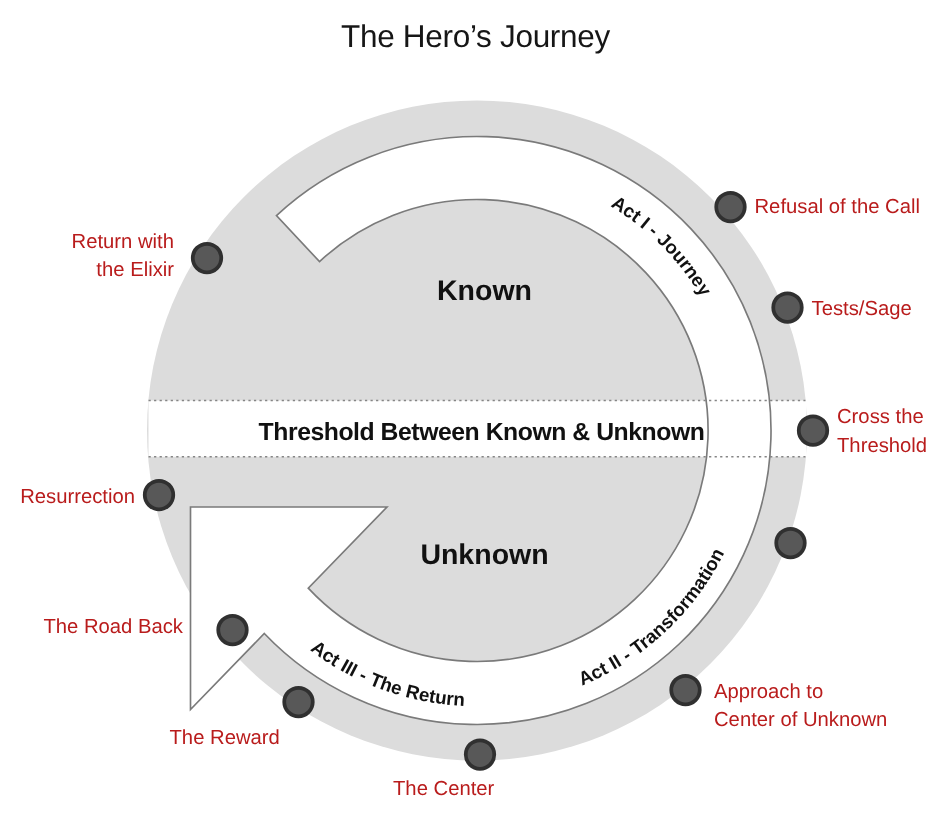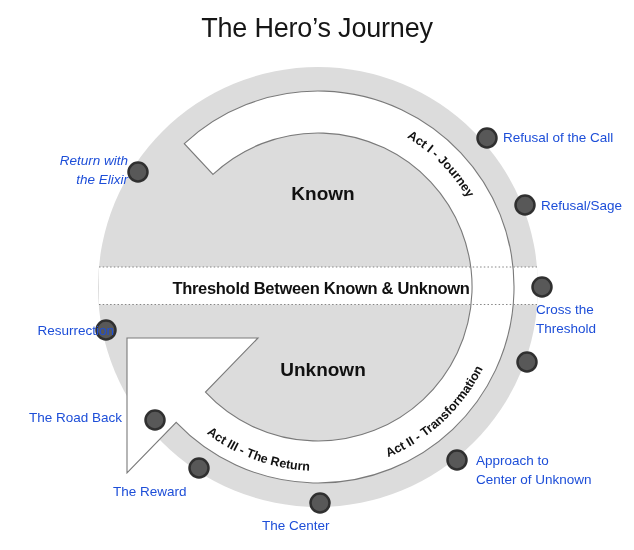--- a/index.html
+++ b/index.html
@@ -10,21 +10,21 @@
     overflow: hidden;
     font-family: "Liberation Sans", sans-serif;
     background: #ffffff;
   }
   #title {
     position: absolute;
     top: 13px;
     left: 0;
     width: 634px;
     text-align: center;
-    font-size: 27px;
+    font-size: 21px;
     letter-spacing: -0.2px;
     color: #161616;
   }
   #diagram-svg { position: absolute; left: 0; top: 0; }
   .zone-label {
     font-family: "Liberation Sans", sans-serif;
     font-weight: bold;
     font-size: 19px;
     fill: #111111;
   }
@@ -38,21 +38,21 @@
   .act-label {
     font-family: "Liberation Sans", sans-serif;
     font-weight: bold;
     font-size: 12.5px;
     fill: #111111;
   }
   .stage-label {
     position: absolute;
     font-size: 13.5px;
     line-height: 18.5px;
-    color: #1d4ed8;
+    color: #b91c1c;
     white-space: pre-line;
   }
   .align-right { text-align: right; }
   .align-center { }
 </style>
 </head>
 <body>
 
 <div id="canvas">
 
@@ -101,25 +101,25 @@
     <circle cx="527" cy="362" r="9.5" fill="#585858" stroke="#303030" stroke-width="2.5"></circle>
     <circle cx="457" cy="460" r="9.5" fill="#585858" stroke="#303030" stroke-width="2.5"></circle>
     <circle cx="320" cy="503" r="9.5" fill="#585858" stroke="#303030" stroke-width="2.5"></circle>
     <circle cx="199" cy="468" r="9.5" fill="#585858" stroke="#303030" stroke-width="2.5"></circle>
     <circle cx="155" cy="420" r="9.5" fill="#585858" stroke="#303030" stroke-width="2.5"></circle>
     <circle cx="106" cy="330" r="9.5" fill="#585858" stroke="#303030" stroke-width="2.5"></circle>
     <circle cx="138" cy="172" r="9.5" fill="#585858" stroke="#303030" stroke-width="2.5"></circle>
   </svg>
 
   <div class="stage-label" style="left:503px; top:129px;">Refusal of the Call</div>
-  <div class="stage-label" style="left:541px; top:197px;">Refusal/Sage</div>
-  <div class="stage-label" style="left:536px; top:269px;margin-top:32px;">Cross the
+  <div class="stage-label" style="left:541px; top:197px;">Tests/Sage</div>
+  <div class="stage-label" style="left:558px; top:269px;">Cross the
 Threshold</div>
   <div class="stage-label" style="left:476px; top:452px;">Approach to
 Center of Unknown</div>
   <div class="stage-label align-center" style="left:262px; top:517px; width:120px;">The Center</div>
   <div class="stage-label align-center" style="left:113px; top:483px; width:120px;">The Reward</div>
   <div class="stage-label align-right" style="left:10px; top:409px; width:112px;">The Road Back</div>
-  <div class="stage-label align-right" style="left:0px; top:322px; width:90px;padding-left:24px;">Resurrection</div>
-  <div class="stage-label align-right" style="left:28px; top:152px; width:100px;font-style:italic;">Return with
+  <div class="stage-label align-right" style="left:0px; top:322px; width:90px;">Resurrection</div>
+  <div class="stage-label align-right" style="left:16px; top:152px; width:100px;">Return with
 the Elixir</div>
 
 </div>
 
 </body></html>

